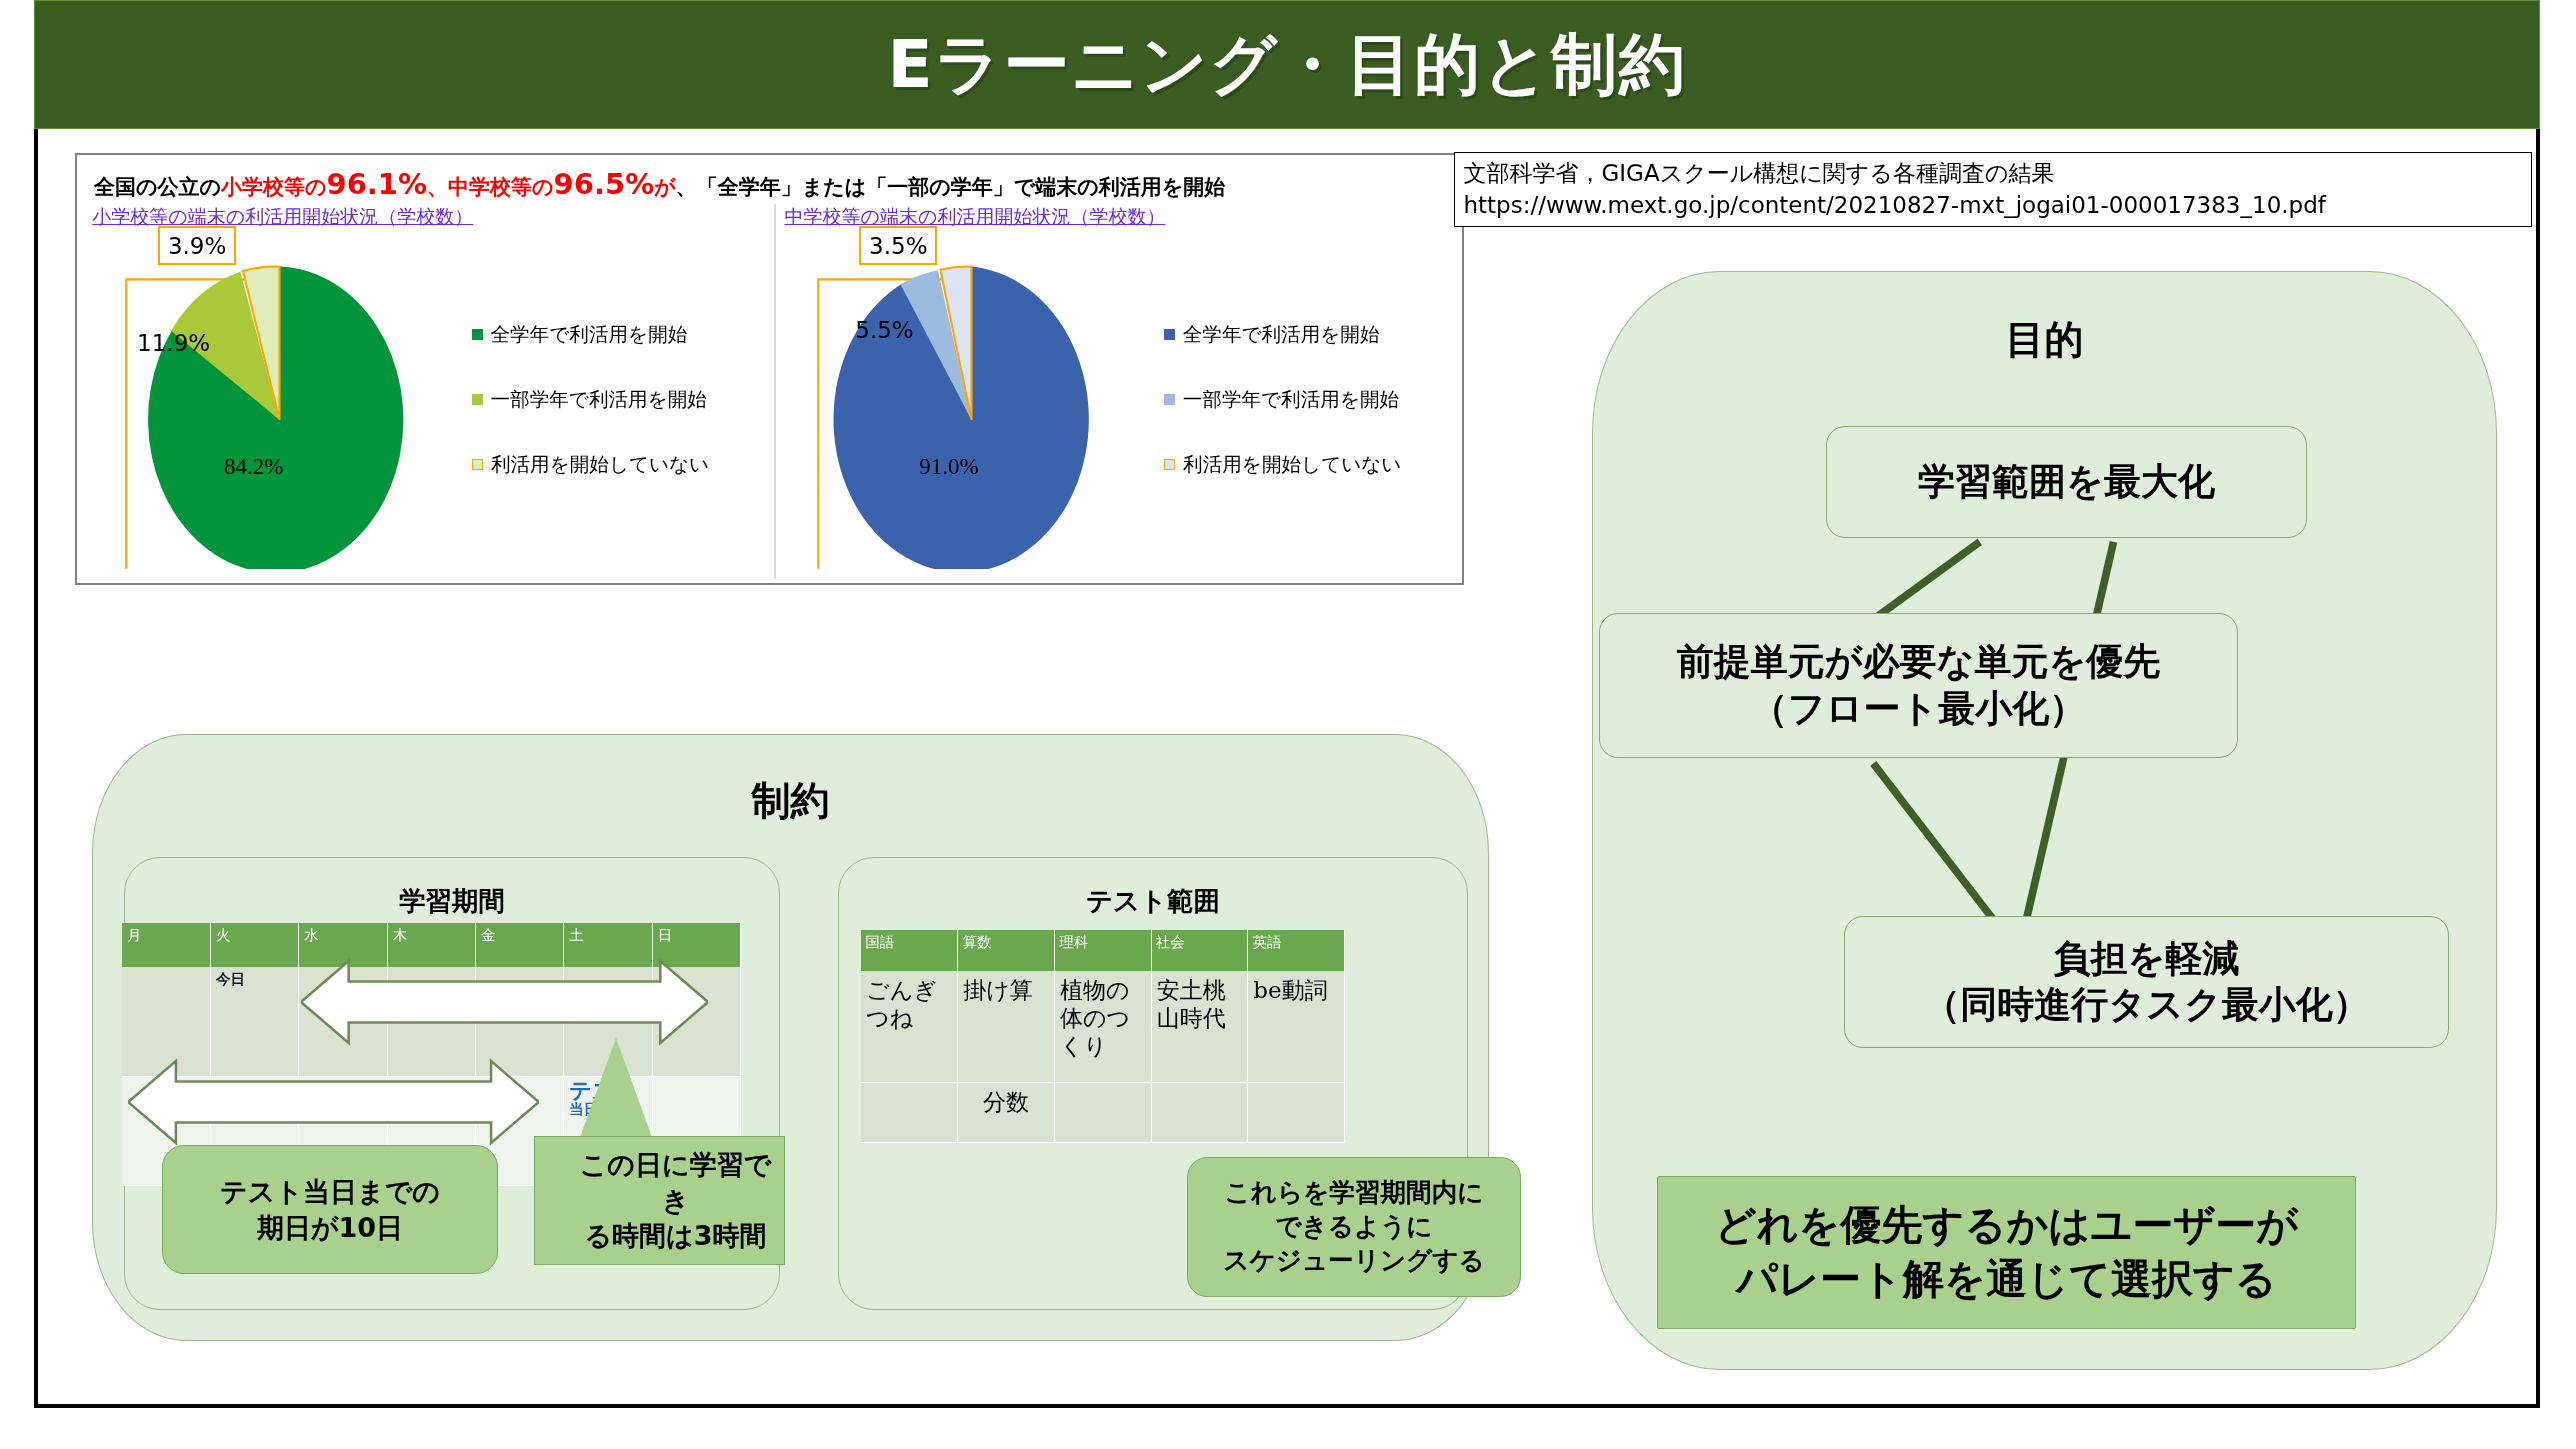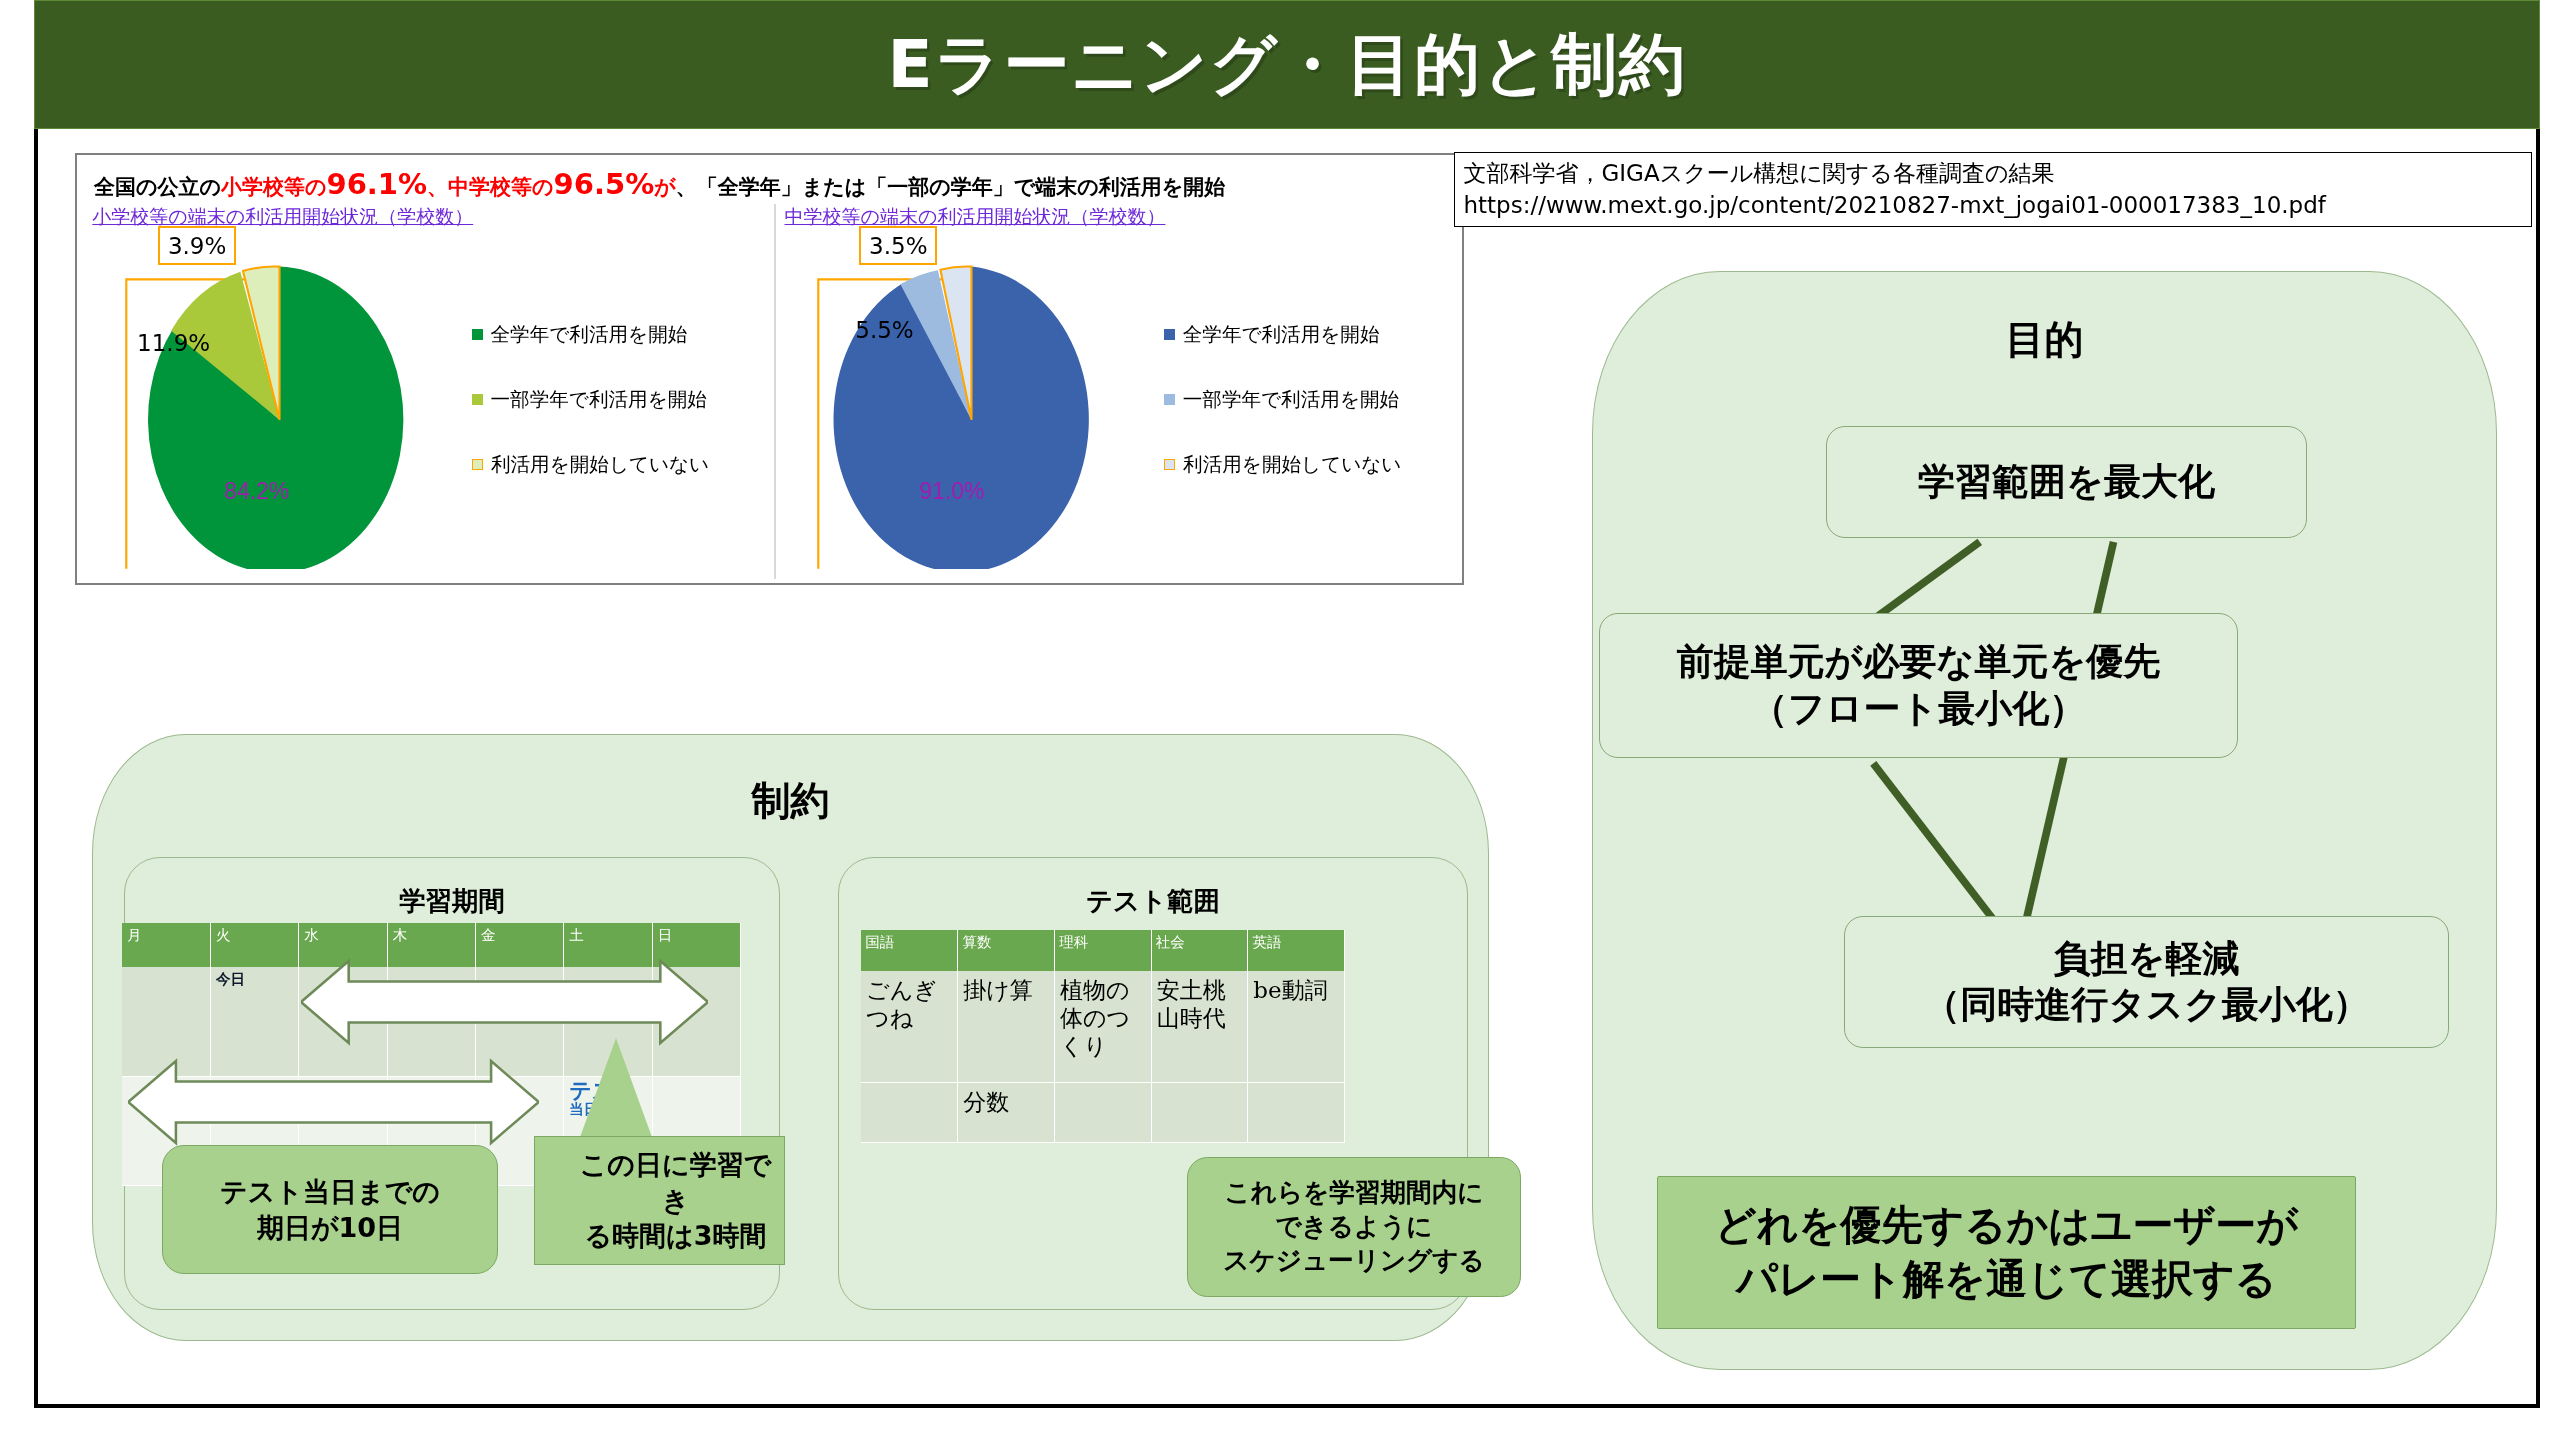--- a/index.html
+++ b/index.html
@@ -44,23 +44,22 @@
     text-decoration:underline;white-space:nowrap;
     font-family:"DejaVu Sans","Liberation Sans",sans-serif;
   }
   .pie-wrap{position:absolute;left:4.3px;top:24px;width:383px;height:341px;}
   .callout-box{
     position:absolute;box-sizing:border-box;background:#fff;border:2.6px solid #ffa500;
     display:flex;align-items:center;justify-content:center;
     font-size:23px;color:#000;font-family:"DejaVu Sans","Liberation Sans",sans-serif;
   }
   .pct-in-pie{
-    position:absolute;color:#a21caf;font-size:23px;
-    font-family:Liberation Sans, sans-serif;
-    margin-top:24px;
+    position:absolute;color:#000000;font-size:23px;
+    font-family:Liberation Serif, serif;
   }
   .pct-outside{
     position:absolute;color:#000000;font-size:23px;
     font-family:"DejaVu Sans","Liberation Sans",sans-serif;
   }
   .legend{position:absolute;left:388px;top:98px;width:290px;}
   .legend-row{display:flex;align-items:center;height:65px;}
   .legend-swatch{width:11px;height:11px;margin-right:7.7px;flex:0 0 auto;}
   .legend-label{
     font-size:19.6px;color:#000;white-space:nowrap;
@@ -170,21 +169,21 @@
     padding:2.6px 4.3px;height:36px;border-right:0.9px solid #ffffff;vertical-align:top;
     font-family:"DejaVu Sans","Liberation Sans",sans-serif;
   }
   #range-table td{
     font-size:23px;color:#000;vertical-align:top;padding:5.1px 5.1px;line-height:1.22;
     border-right:0.9px solid #ffffff;border-bottom:0.9px solid #ffffff;
     font-family:"DejaVu Serif","Liberation Serif",serif;
   }
   #range-table tr.rr-a td{background:#d7e3d0;height:101px;}
   #range-table tr.rr-b td{background:#eef3ec;height:101px;}
-  #range-table tr.rr-c td{background:#d7e3d0;height:48px;}
+  #range-table tr.rr-c td{background:#d7e3d0;height:48px;text-align:center;}
 </style>
 </head>
 <body>
 
 <div id="slide-frame"></div>
 
 <div id="title-banner">
   <div id="title-text">Eラーニング・目的と制約</div>
 </div>
 

